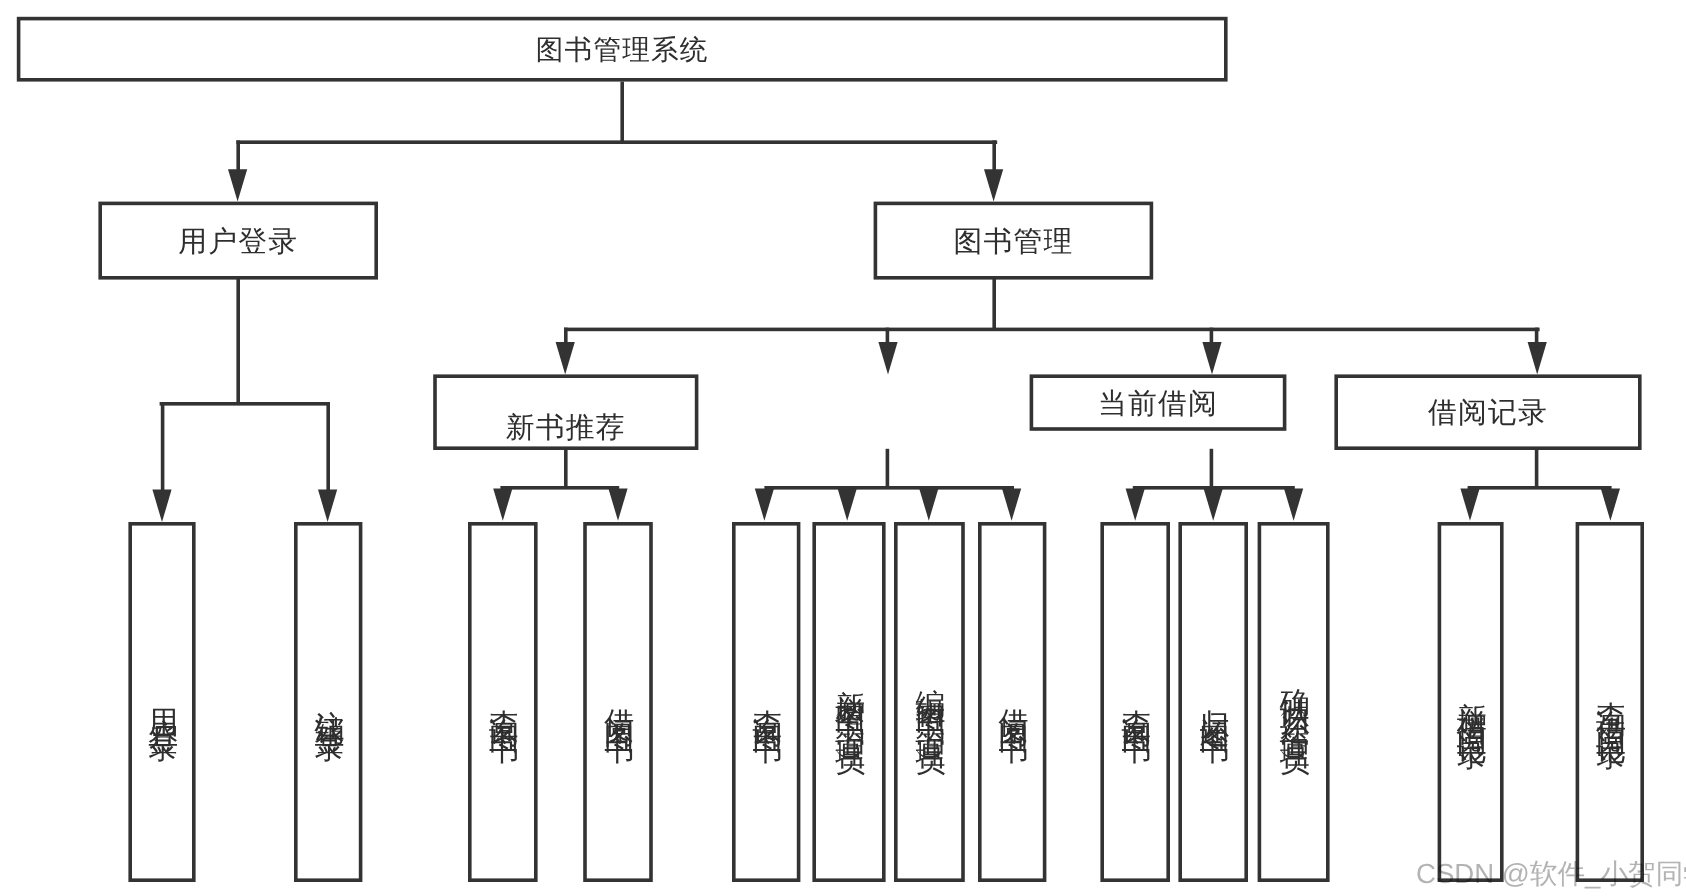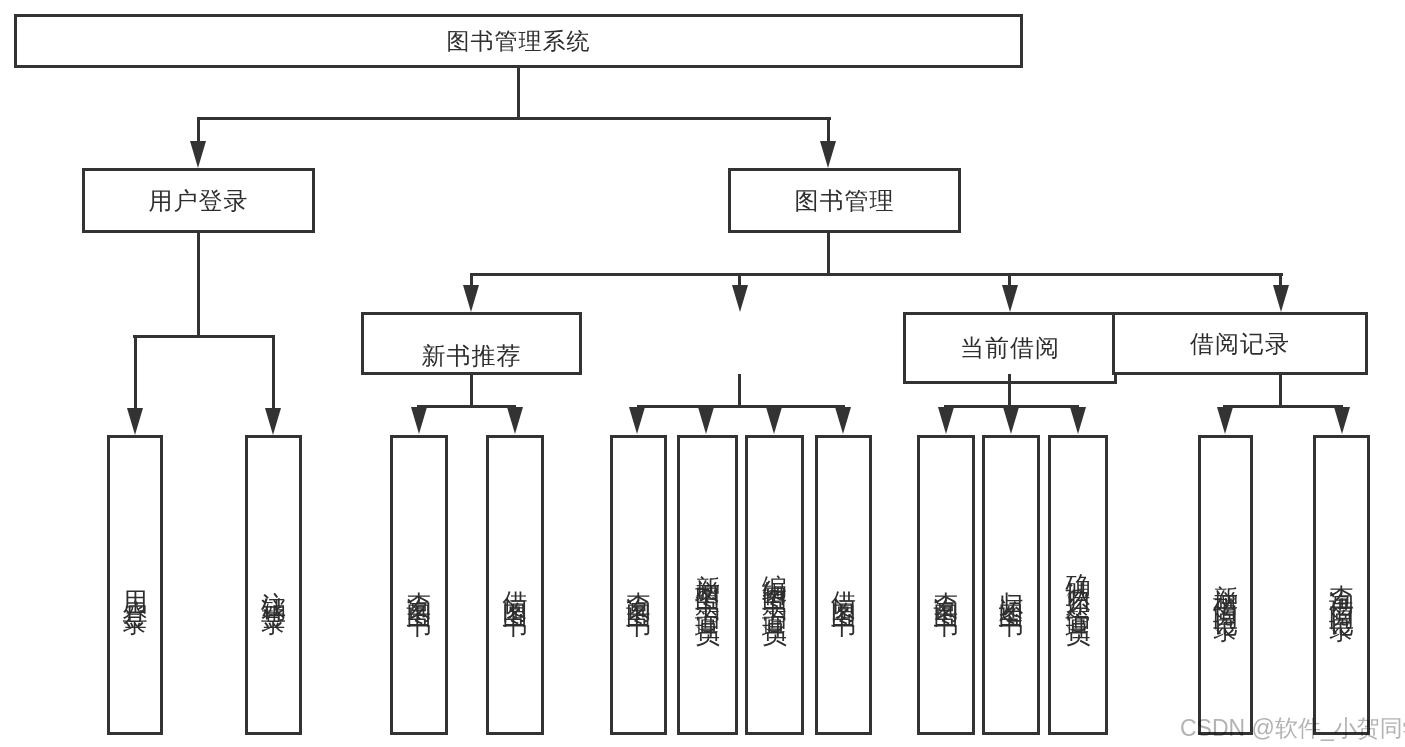--- a/index.html
+++ b/index.html
@@ -99,21 +99,21 @@
   <div class="ln" style="left:738px; top:273px; width:3px; height:14px;"></div>
   <div class="arr" style="left:732px; top:285px;"></div>
   <div class="ln" style="left:1008px; top:273px; width:3px; height:14px;"></div>
   <div class="arr" style="left:1002px; top:285px;"></div>
   <div class="ln" style="left:1279px; top:273px; width:3px; height:14px;"></div>
   <div class="arr" style="left:1273px; top:285px;"></div>
 
   <div class="box" style="left:361px; top:312px; width:221px; height:63px;align-items:flex-end;">
     <span class="hlabel">新书推荐</span>
   </div>
-  <div class="box" style="left:903px; top:312px; width:214px; height:72px;">
+  <div class="box" style="left:858px; top:312px; width:214px; height:47px;">
     <span class="hlabel">当前借阅</span>
   </div>
   <div class="box" style="left:1112px; top:312px; width:256px; height:63px;">
     <span class="hlabel">借阅记录</span>
   </div>
 
   <div class="ln" style="left:470px; top:374px; width:3px; height:33px;"></div>
   <div class="ln" style="left:417px; top:405px; width:99px; height:3px;"></div>
   <div class="arr" style="left:411px; top:407px;"></div>
   <div class="arr" style="left:507px; top:407px;"></div>

